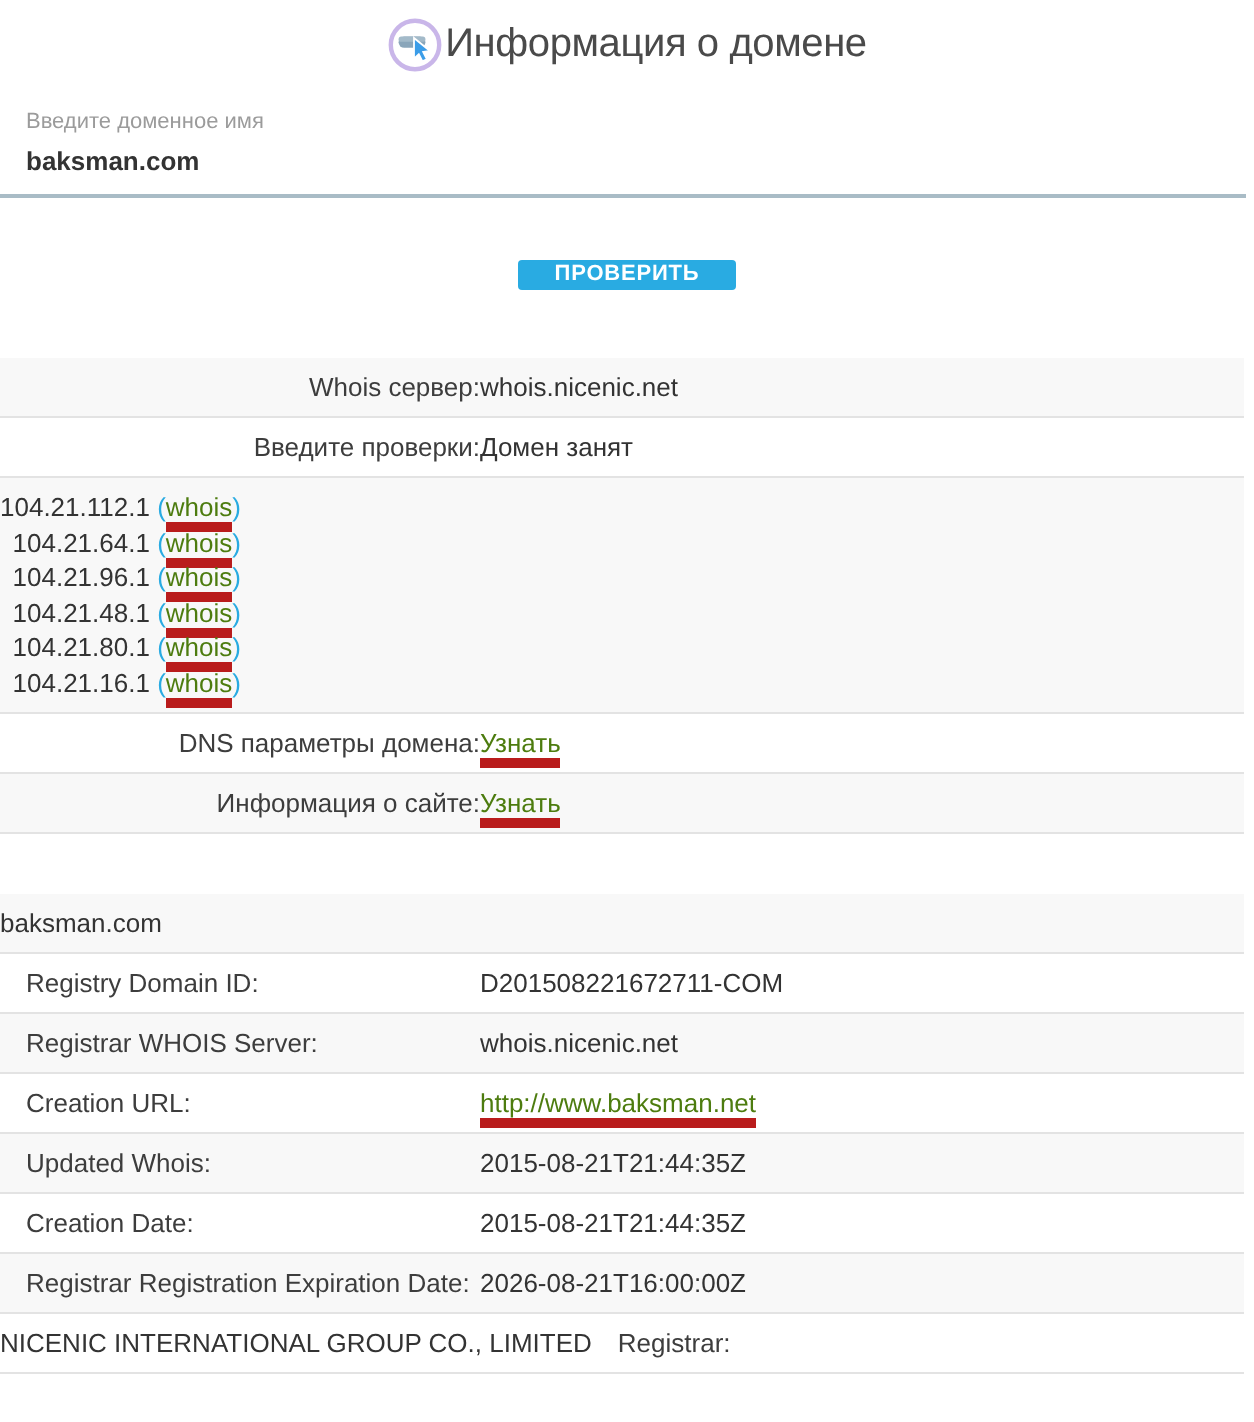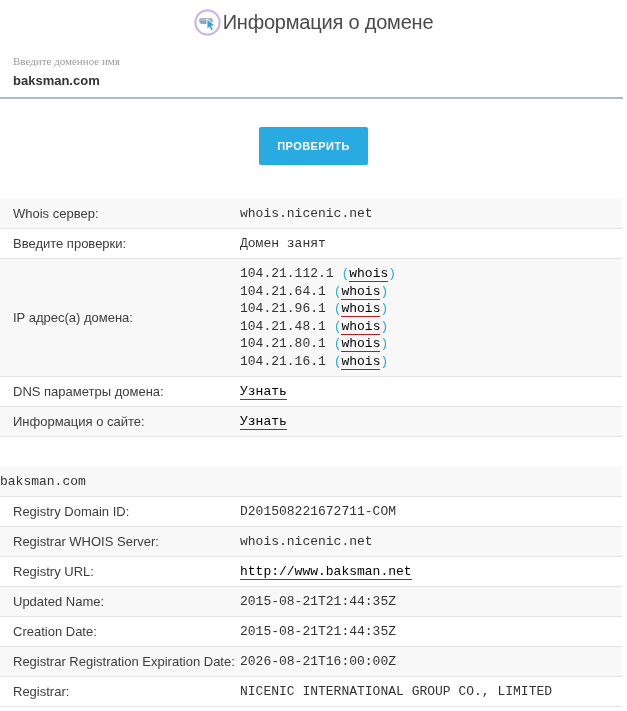--- a/index.html
+++ b/index.html
@@ -11,52 +11,52 @@
     color: #333;
   }
   
   .header { display: flex; justify-content: center; align-items: center; padding-top: 9px; }
   .hicon { display: inline-flex; }
   .hicon svg { width: 27px; height: 27px; display: block; }
   .title { margin: 0 0 0 2px; font-size: 20px; font-weight: 400; color: #4a4a4a; letter-spacing: -0.2px; }
 
   
   .form { margin-top: 18px; }
-  .f-label { display: block; font-size: 11px; line-height: 14px; color: #9b9b9b; padding-left: 13px; font-family: Liberation Serif, serif; }
+  .f-label { display: block; font-size: 11px; line-height: 14px; color: #9b9b9b; padding-left: 13px; }
   .f-input {
     display: block; width: 610px; margin: 0;
     border: none; border-bottom: 2px solid #a9bcc6; border-radius: 0;
     padding: 5px 0 9px 13px;
     font-family: "Liberation Sans", sans-serif;
     font-size: 13px; font-weight: bold; color: #333;
     outline: none; background: #fff;
   }
   .btn-row { text-align: center; margin-top: 28px; }
   .check-btn {
     display: inline-block; background: #29abe2; color: #ffffff;
     border: none; border-radius: 2px; cursor: pointer;
     font-family: "Liberation Sans", sans-serif;
     font-size: 11px; font-weight: bold; letter-spacing: 0.4px;
-    padding: 0 18px; height: 38px; min-width: 56px;
+    padding: 0 18px; height: 15px; min-width: 56px;
   }
 
   
   .table { margin-right: 5px; }
-  .t1 { margin-top: 34px; }
+  .t1 { margin-top: 34px; text-align: right; }
   .t2 { margin-top: 30px; }
   .row {
     display: flex; align-items: center;
     min-height: 29px; font-size: 13px;
     border-bottom: 1px solid #e3e3e3;
   }
   .row:nth-child(odd) { background: #f8f8f8; }
   .cell.label { width: 227px; padding-left: 13px; flex-shrink: 0; color: #3d3d3d; }
-  .cell.value { color: #333; font-family: Liberation Mono, monospace; }
+  .cell.value { color: #333; }
   .ip-list { padding: 6px 0; line-height: 17.5px; }
-  .link { color: #000000; text-decoration: none; border-bottom: 1px solid #b91c1c; cursor: pointer; }
+  .link { color: #4d7c0f; text-decoration: none; border-bottom: 5px solid #b91c1c; cursor: pointer; }
   .paren { color: #29abe2; }
 </style>
 </head>
 <body>
 
 <div class="page">
 
   <header class="header">
     <span class="hicon">
       <svg viewBox="0 0 27 27" xmlns="http://www.w3.org/2000/svg">
@@ -80,21 +80,20 @@
   <div class="table t1">
     <div class="row">
       <div class="cell label">Whois сервер:</div>
       <div class="cell value">whois.nicenic.net</div>
     </div>
     <div class="row">
       <div class="cell label">Введите проверки:</div>
       <div class="cell value">Домен занят</div>
     </div>
     <div class="row">
-      <div class="cell label">IP адрес(а) домена:</div>
       <div class="cell value ip-list">
         <div class="ip-line"><span>104.21.112.1</span> <span class="paren">(</span><a class="link">whois</a><span class="paren">)</span></div>
         <div class="ip-line"><span>104.21.64.1</span> <span class="paren">(</span><a class="link">whois</a><span class="paren">)</span></div>
         <div class="ip-line"><span>104.21.96.1</span> <span class="paren">(</span><a class="link">whois</a><span class="paren">)</span></div>
         <div class="ip-line"><span>104.21.48.1</span> <span class="paren">(</span><a class="link">whois</a><span class="paren">)</span></div>
         <div class="ip-line"><span>104.21.80.1</span> <span class="paren">(</span><a class="link">whois</a><span class="paren">)</span></div>
         <div class="ip-line"><span>104.21.16.1</span> <span class="paren">(</span><a class="link">whois</a><span class="paren">)</span></div>
       </div>
     </div>
     <div class="row">
@@ -113,34 +112,34 @@
     </div>
     <div class="row">
       <div class="cell label">Registry Domain ID:</div>
       <div class="cell value">D201508221672711-COM</div>
     </div>
     <div class="row">
       <div class="cell label">Registrar WHOIS Server:</div>
       <div class="cell value">whois.nicenic.net</div>
     </div>
     <div class="row">
-      <div class="cell label">Registry URL:</div>
+      <div class="cell label">Creation URL:</div>
       <div class="cell value"><a class="link">http://www.baksman.net</a></div>
     </div>
     <div class="row">
-      <div class="cell label">Updated Name:</div>
+      <div class="cell label">Updated Whois:</div>
       <div class="cell value">2015-08-21T21:44:35Z</div>
     </div>
     <div class="row">
       <div class="cell label">Creation Date:</div>
       <div class="cell value">2015-08-21T21:44:35Z</div>
     </div>
     <div class="row">
       <div class="cell label">Registrar Registration Expiration Date:</div>
       <div class="cell value">2026-08-21T16:00:00Z</div>
     </div>
     <div class="row">
+      <div class="cell value">NICENIC INTERNATIONAL GROUP CO., LIMITED</div>
       <div class="cell label">Registrar:</div>
-      <div class="cell value">NICENIC INTERNATIONAL GROUP CO., LIMITED</div>
     </div>
   </div>
 
 </div>
 
 </body></html>

